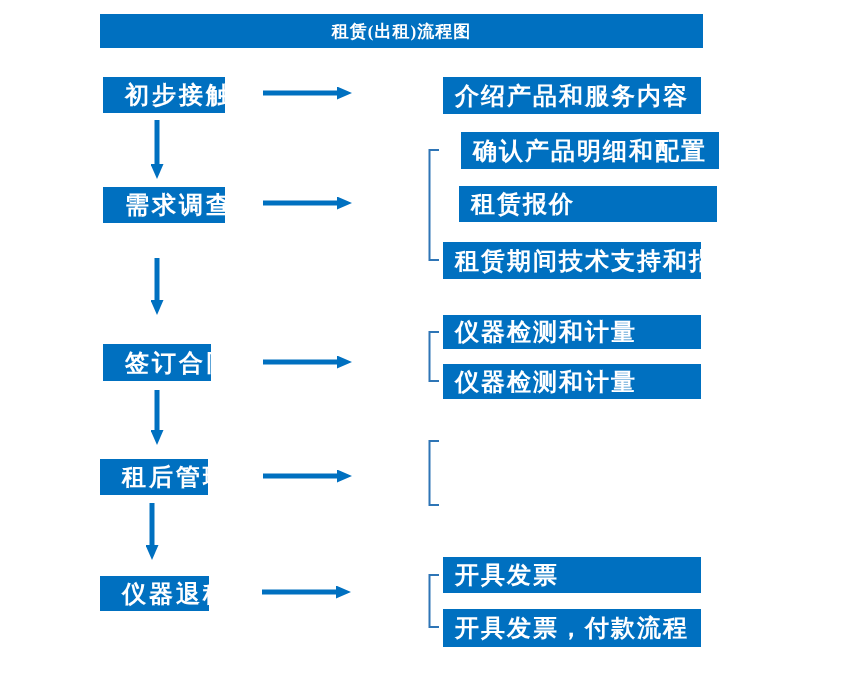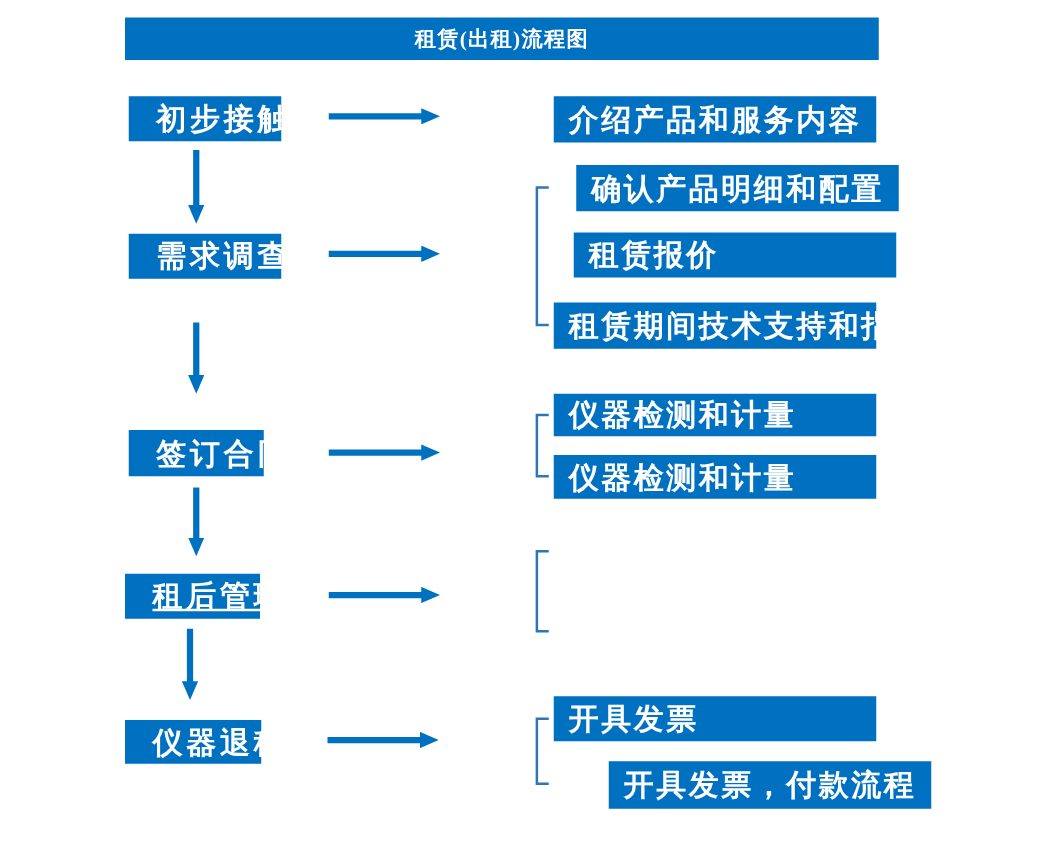--- a/index.html
+++ b/index.html
@@ -88,25 +88,25 @@
     <path class="bracket" d="M439 332 H429.5 V381 H439"></path>
     <path class="bracket" d="M439 441 H429.5 V505 H439"></path>
     <path class="bracket" d="M439 575 H429.5 V627 H439"></path>
   </svg>
 
   <div class="titlebar">租赁(出租)流程图</div>
 
   <div class="step" style="left:103px; top:77px;  width:122px; height:36px;">初步接触</div>
   <div class="step" style="left:103px; top:187px; width:122px; height:36px;">需求调查</div>
   <div class="step" style="left:103px; top:344px; width:108px; height:37px;">签订合同</div>
-  <div class="step" style="left:100px; top:459px; width:108px; height:36px;text-decoration:underline;">租后管理</div>
+  <div class="step" style="left:100px; top:459px; width:108px; height:36px;">租后管理</div>
   <div class="step" style="left:100px; top:576px; width:109px; height:35px;">仪器退租</div>
 
   <div class="detail" style="left:443px; top:77px;  height:37px;">介绍产品和服务内容</div>
   <div class="detail" style="left:461px; top:132px; height:37px;">确认产品明细和配置</div>
   <div class="detail" style="left:443px; top:186px; height:36px;margin-left:16px;">租赁报价</div>
   <div class="detail" style="left:443px; top:242px; height:37px;">租赁期间技术支持和指导</div>
   <div class="detail" style="left:443px; top:315px; height:34px;">仪器检测和计量</div>
   <div class="detail" style="left:443px; top:364px; height:35px;text-align:right;">仪器检测和计量</div>
   <div class="detail" style="left:443px; top:557px; height:36px;">开具发票</div>
-  <div class="detail" style="left:443px; top:609px; height:38px;margin-left:44px;">开具发票，付款流程</div>
+  <div class="detail" style="left:443px; top:609px; height:38px;">开具发票，付款流程</div>
 
 </div>
 
 </body></html>

